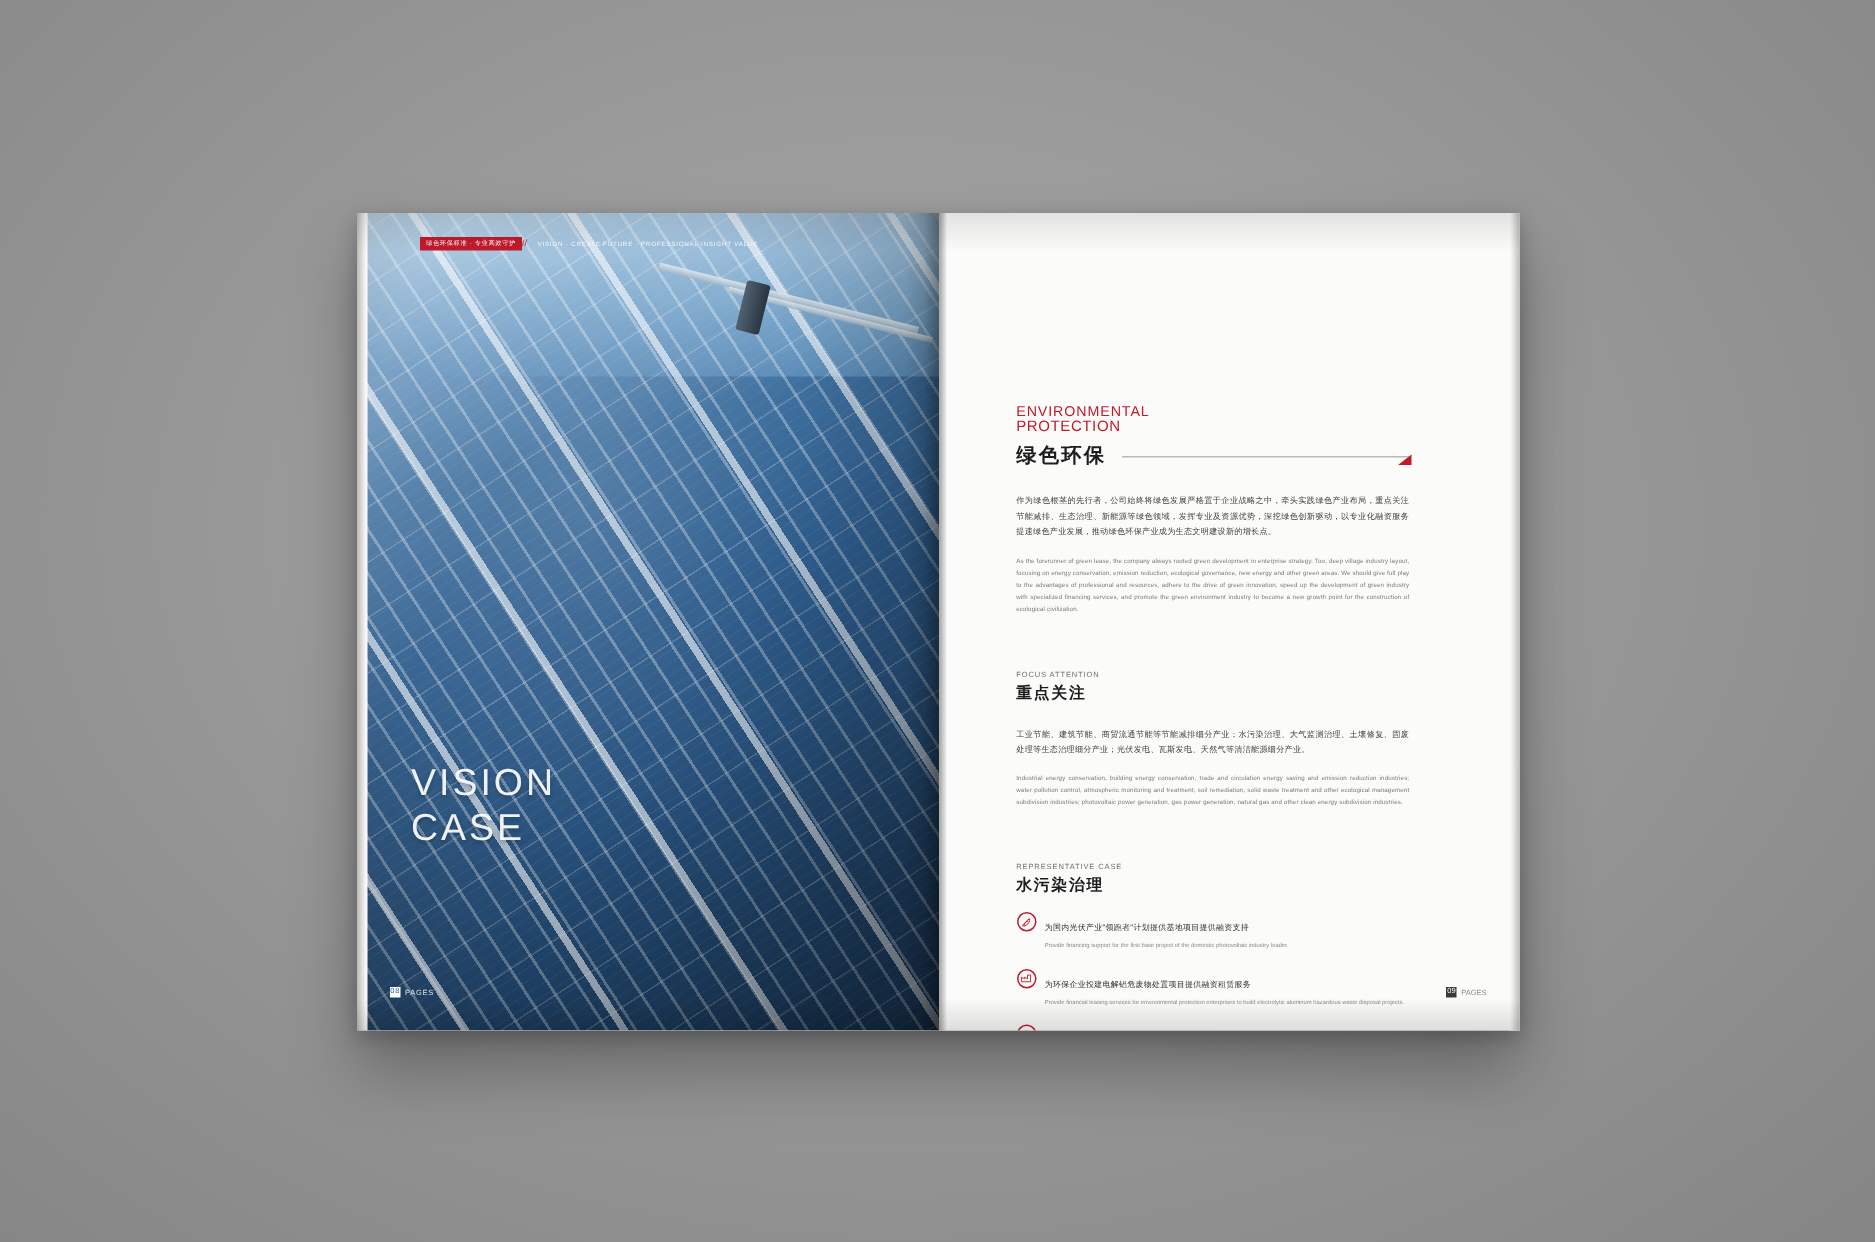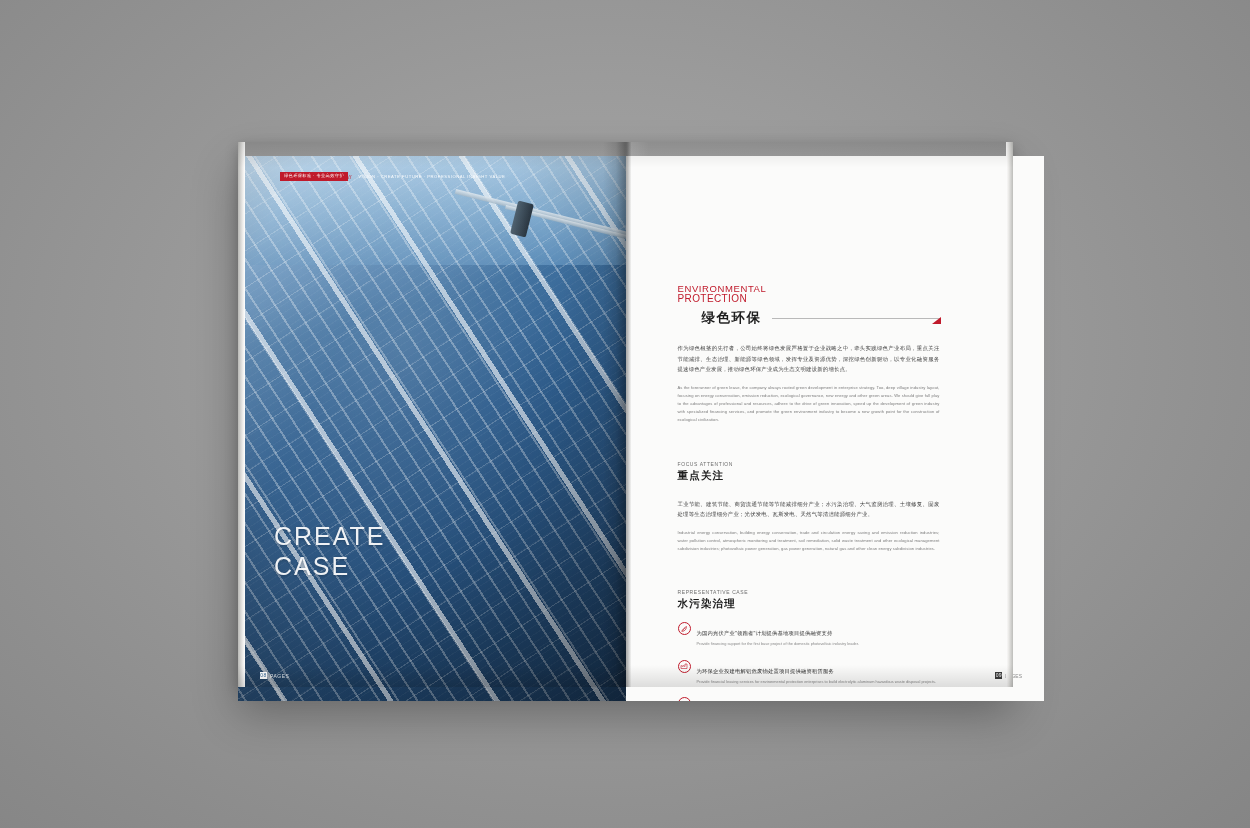--- a/index.html
+++ b/index.html
@@ -27,24 +27,23 @@
   .spread {
     position: absolute;
     left: 238px;
     top: 142px;
     width: 775px;
     height: 545px;
     box-shadow: 0 26px 42px rgba(0,0,0,0.30), 0 4px 12px rgba(0,0,0,0.22);
   }
   .page {
     position: absolute;
-    top: 14px;
+    top: 0;
     height: 100%;
     overflow: hidden;
-    padding-left: 31px;
   }
   .page-left {
     left: 0;
     width: 50%;
     background: #dfe3e6;
   }
   .page-right {
     left: 50%;
     width: 50%;
     background: #fbfbfa;
@@ -270,21 +269,20 @@
   }
   .eyebrow-en .l2 { font-size: 10px; letter-spacing: .4px; display:block; }
   .title-cn {
     margin-top: 4px;
     font-size: 13.5px;
     color: #1d1d1d;
     letter-spacing: 1.5px;
     font-weight: 700;
     display: flex;
     align-items: center;
-    margin-left: 24px;
   }
   .title-rule {
     flex: 1;
     height: 1px;
     background: #b9b9b9;
     margin-left: 10px;
     position: relative;
   }
   .title-flag {
     position: absolute;
@@ -403,21 +401,21 @@
         <div class="photo-vignette"></div>
       </div>
 
       <div class="ribbon">
         <span class="ribbon-tag">绿色环保标准 · 专业高效守护</span>
         <span class="ribbon-slash">//</span>
         <span class="ribbon-text">VISION · CREATE FUTURE · PROFESSIONAL INSIGHT VALUE</span>
       </div>
 
       <div class="service-field">
-        <div>CREATE</div>
+        <div>VISION</div>
         <div>CASE</div>
       </div>
 
       <div class="page-num-left">
         <span class="pn-chip">08</span>
         <span>PAGES</span>
       </div>
     </div>
 
     <div class="page page-right">

